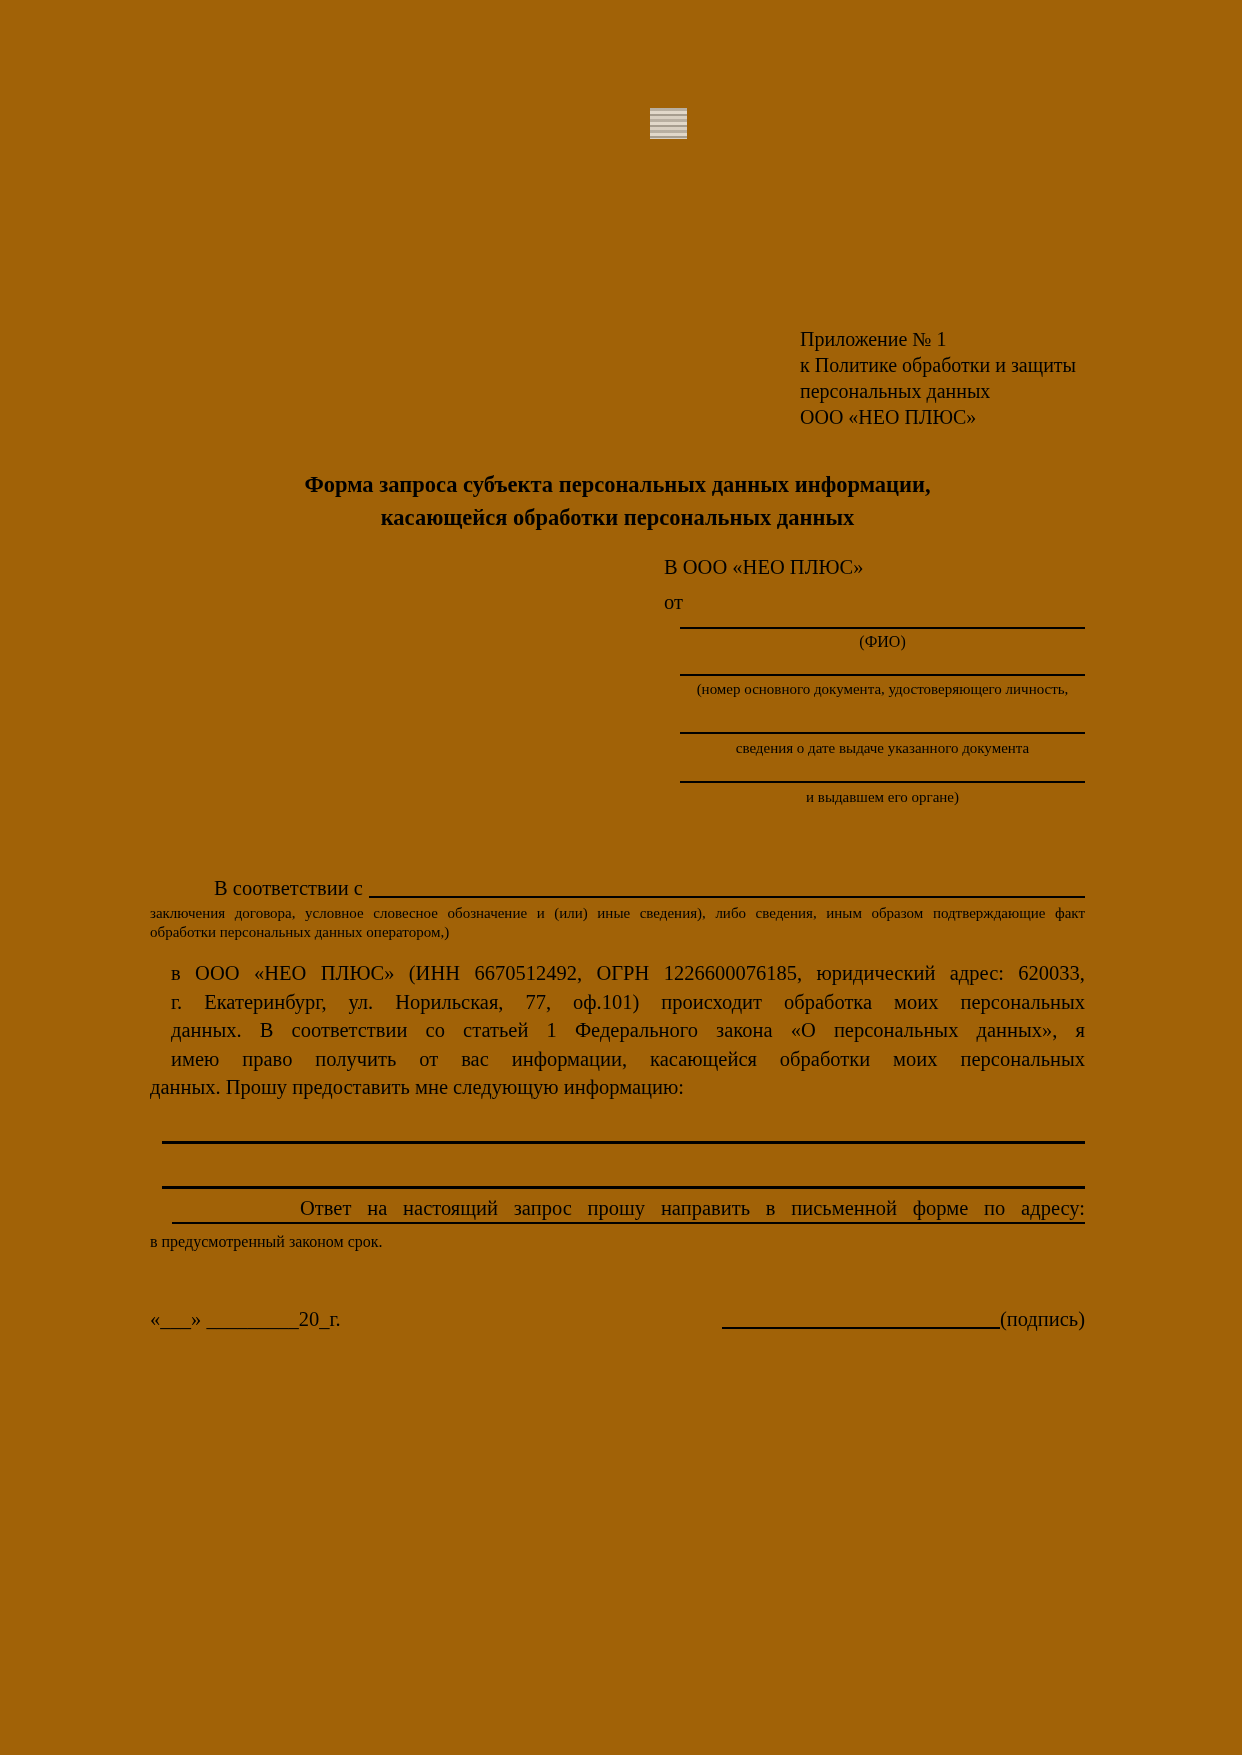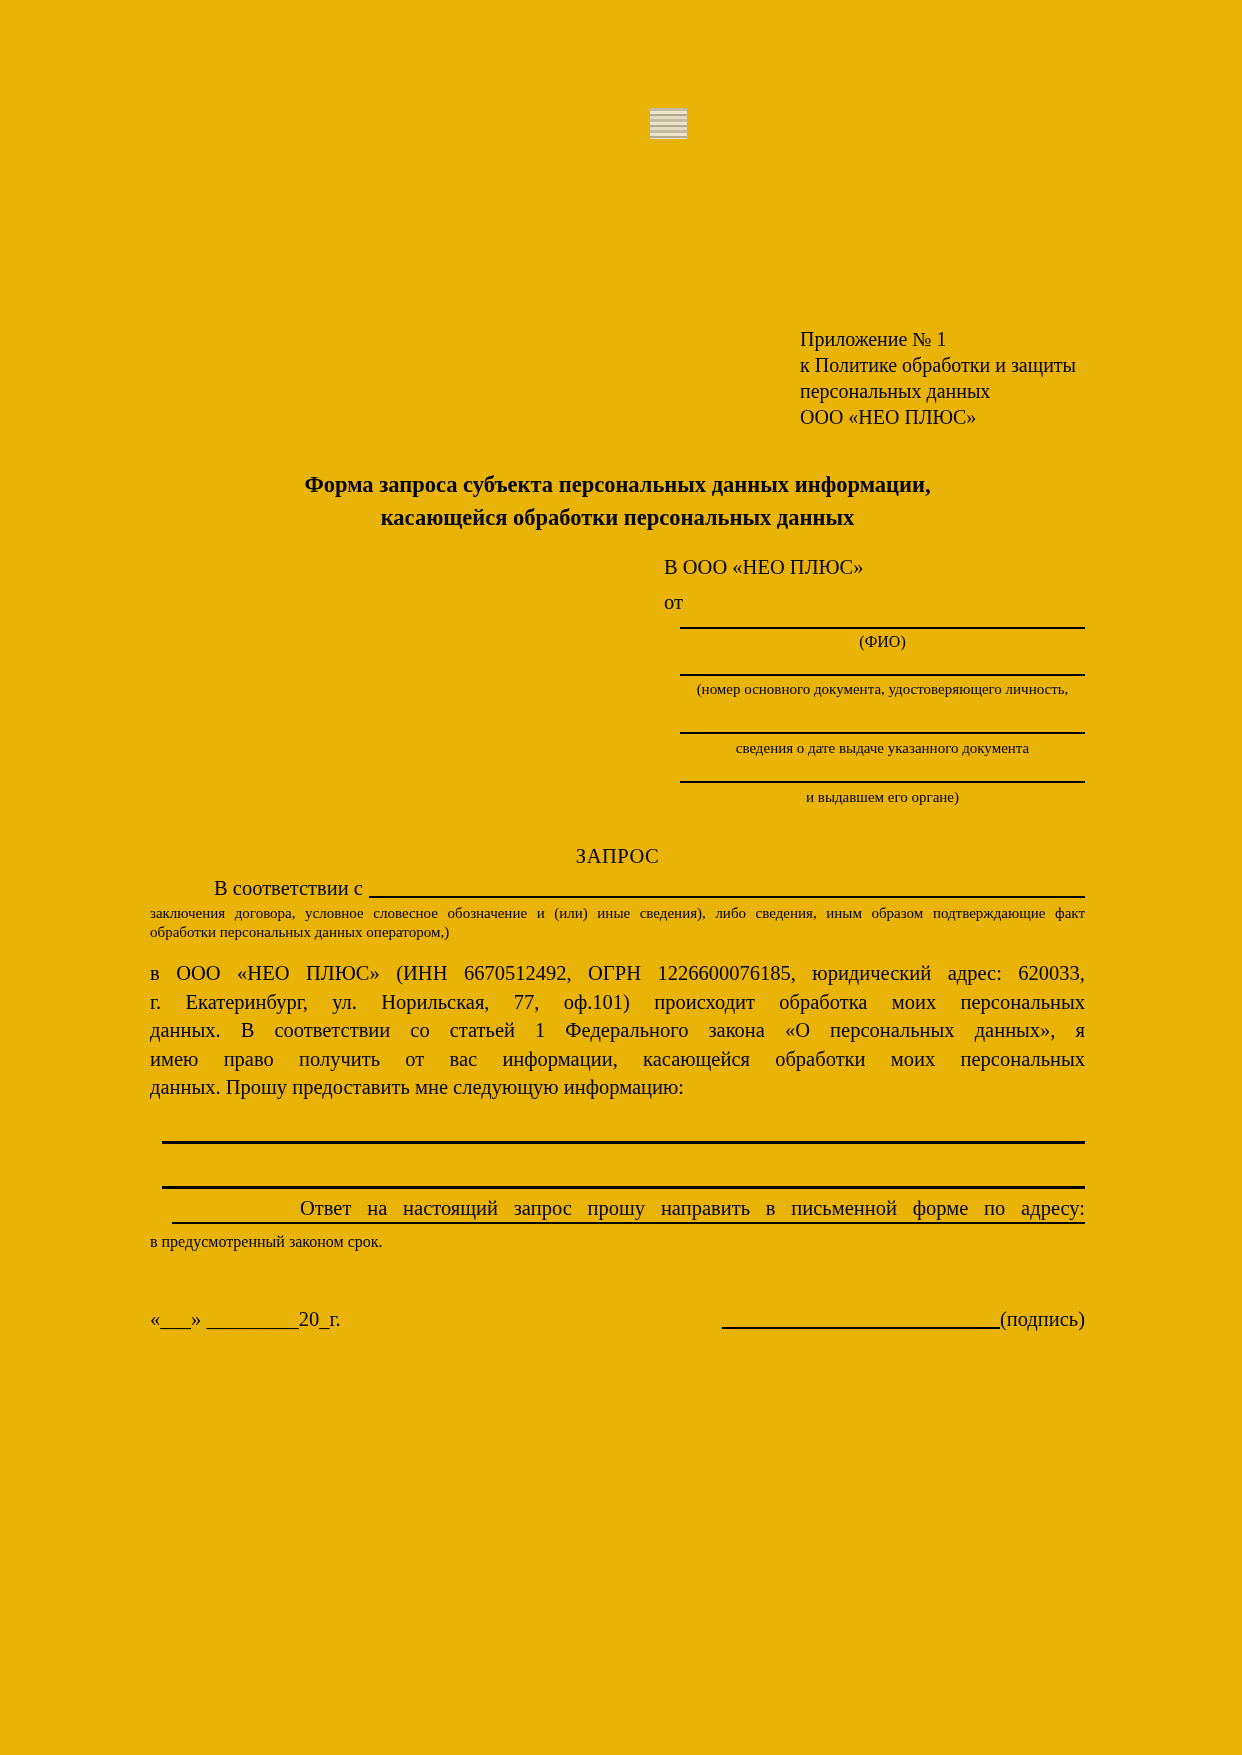--- a/index.html
+++ b/index.html
@@ -1,19 +1,19 @@
 <!DOCTYPE html>
 <html><head>
 <meta charset="utf-8">
 <style>
   html,body{margin:0;padding:0;background:#ffffff;}
   .page{
     position:relative;
     width:1242px;height:1755px;
-    background:#eab308;
+    background:#a16207;
     font-family:"Liberation Serif","DejaVu Serif",serif;
     color:#000;
     overflow:hidden;
   }
   .abs{position:absolute;}
   
   .logo{
     left:650px;top:108px;width:37px;height:31px;
     background:repeating-linear-gradient(180deg,
       #bdbdbd 0px,#bdbdbd 3px,
@@ -29,21 +29,21 @@
   .rule{left:680px;width:405px;border-top:2px solid #000;height:0;}
   .cap{left:680px;width:405px;text-align:center;font-size:15px;line-height:18px;}
   .zapros{left:150px;top:845px;width:935px;text-align:center;font-size:20.5px;letter-spacing:.5px;}
   .accordance{left:150px;top:874px;width:935px;display:flex;font-size:20.5px;line-height:28px;}
   .accordance .lead{padding-left:64px;white-space:nowrap;}
   .accordance .fill{flex:1;border-bottom:2px solid #000;margin-bottom:4px;margin-left:6px;}
   .footnote{left:150px;top:904px;width:935px;font-size:15px;line-height:19.4px;}
   .footnote .jl{text-align:justify;text-align-last:justify;}
   .footnote .indent{padding-left:63px;}
   .bodytext{left:150px;top:959px;width:935px;font-size:20.5px;line-height:28.6px;}
-  .bodytext .jl{text-align:justify;text-align-last:justify;}
+  .bodytext .jl{text-align:justify;text-align-last:justify;margin-left:21px;}
   .blank{left:162px;width:923px;border-top:3px solid #000;height:0;}
   .reply{left:150px;top:1194px;width:935px;box-sizing:border-box;padding-left:150px;
          font-size:20.5px;line-height:28px;text-align:justify;text-align-last:justify;}
   .replytail{left:150px;top:1222px;width:935px;display:flex;font-size:16px;line-height:28px;flex-direction:column;}
   .replytail .fill{flex:1;margin-left:22px;border-bottom:2px solid #000;margin-bottom:4px;}
   .replytail .tail{white-space:nowrap;}
   .sigrow{left:150px;top:1305px;width:935px;display:flex;justify-content:space-between;
           align-items:flex-end;font-size:20.5px;line-height:28px;}
   .sigrow .datepart{white-space:nowrap;}
   .sigrow .sigpart{display:flex;}
@@ -77,21 +77,20 @@
 
   <div class="abs rule" style="top:674px;"></div>
   <div class="abs cap" style="top:680px;">(номер основного документа, удостоверяющего личность,</div>
 
   <div class="abs rule" style="top:732px;"></div>
   <div class="abs cap" style="top:739px;">сведения о дате выдаче указанного документа</div>
 
   <div class="abs rule" style="top:781px;"></div>
   <div class="abs cap" style="top:788px;">и выдавшем его органе)</div>
 
-  <div class="abs zapros">ЗАПРОС</div>
 
   <div class="abs accordance">
     <span class="lead">В соответствии с</span>
     <span class="fill"></span>
   </div>
 
   <div class="abs footnote">
     <div class="jl">заключения договора, условное словесное обозначение и (или) иные сведения), либо сведения, иным образом подтверждающие факт</div>
     <div>обработки персональных данных оператором,)</div>
   </div>

